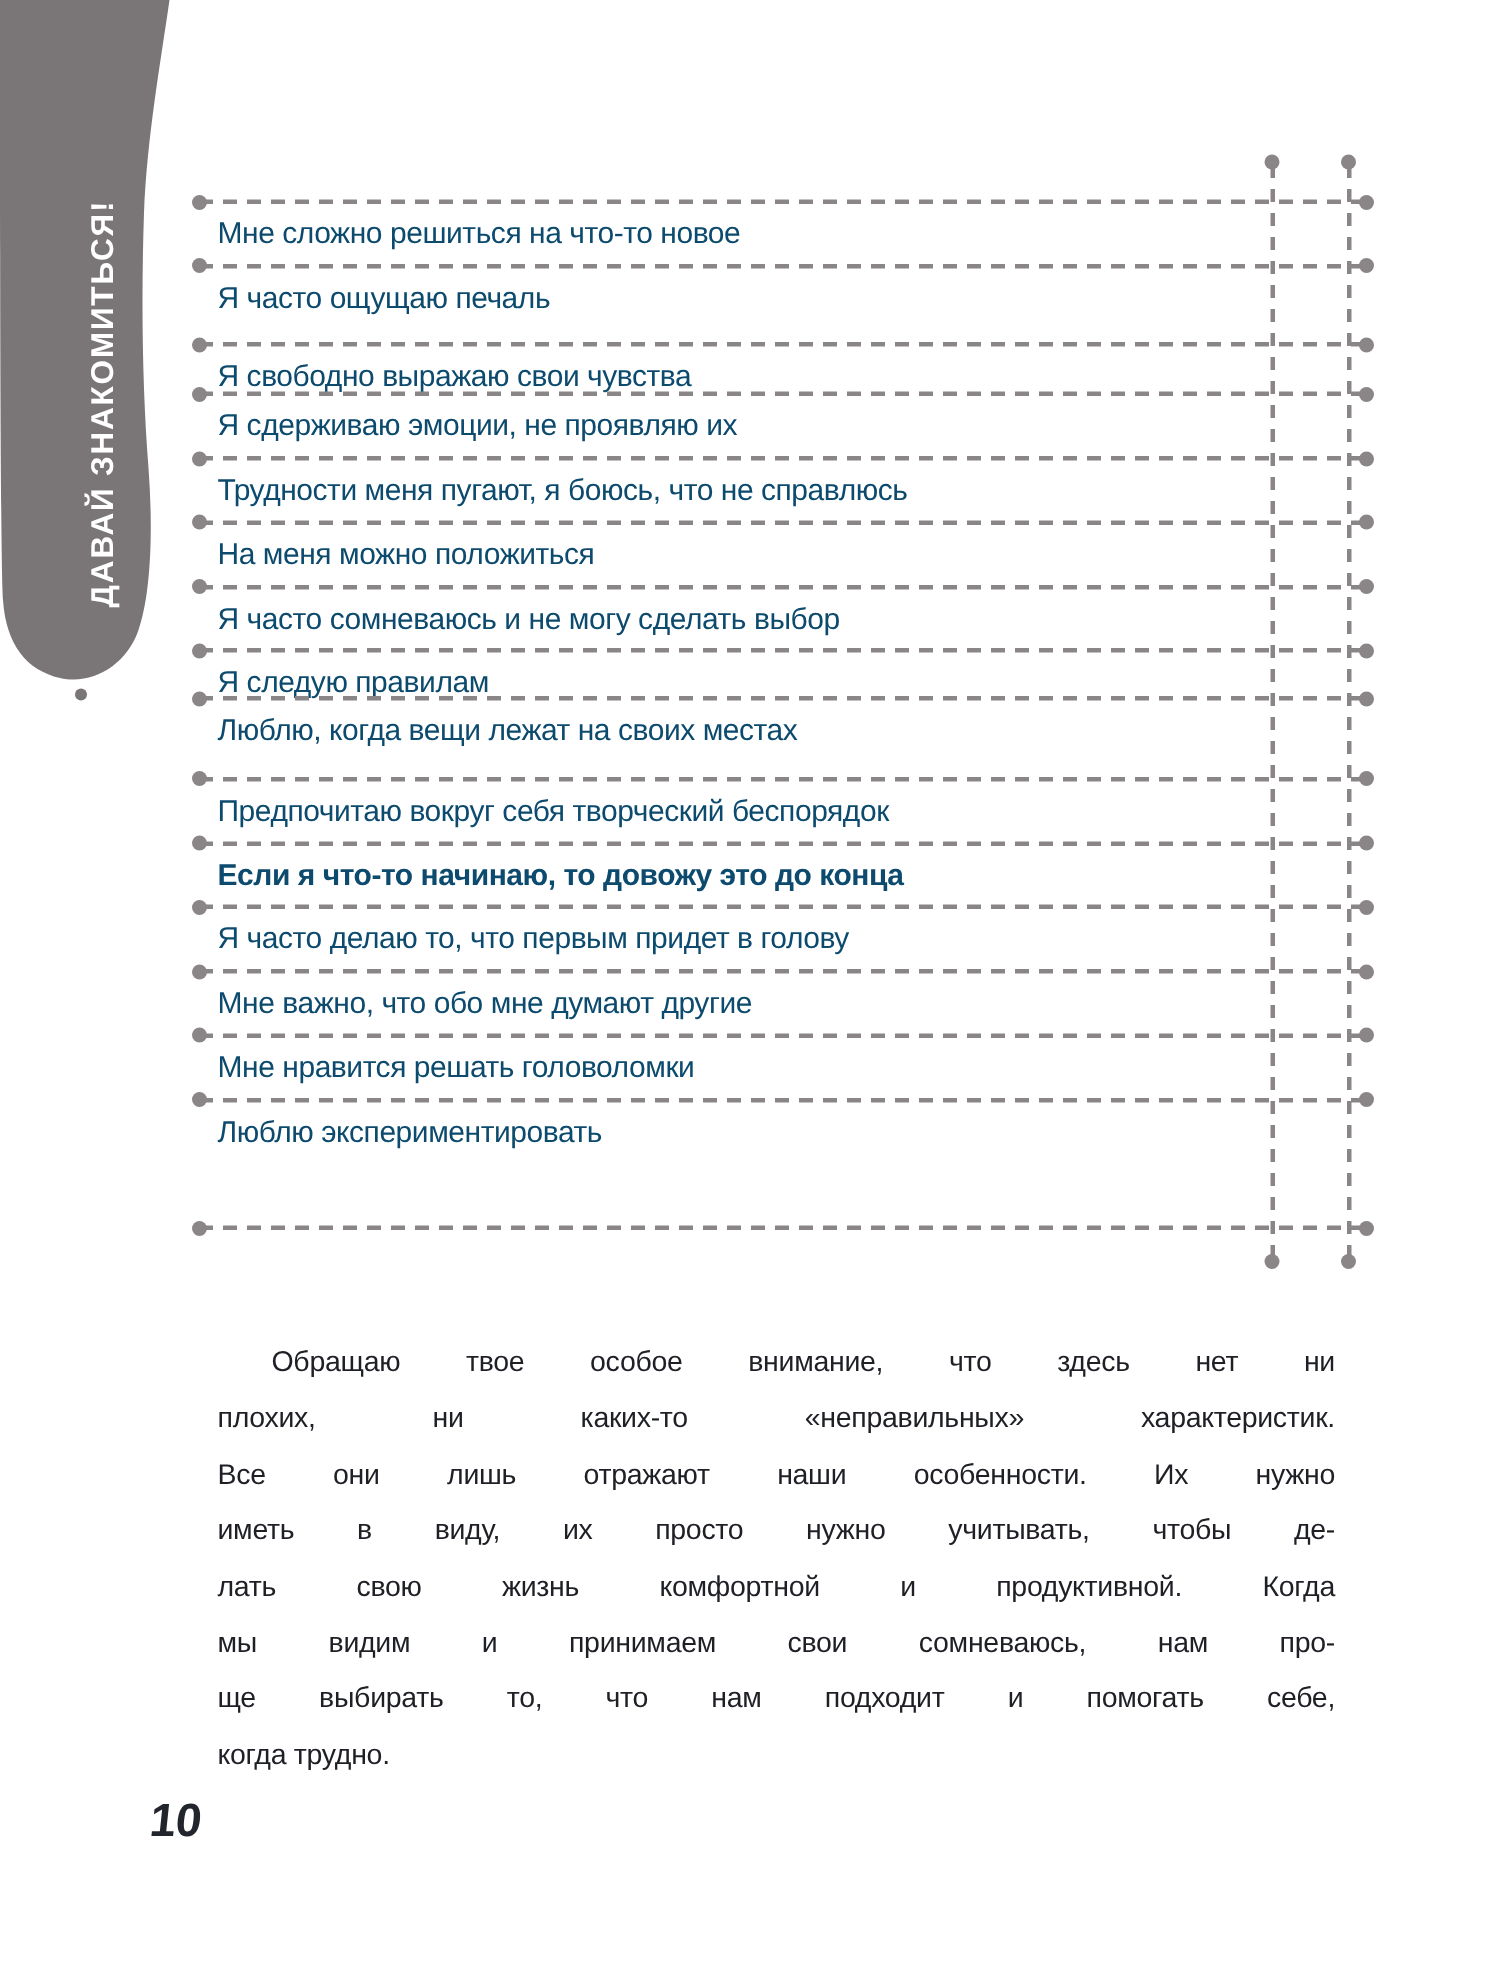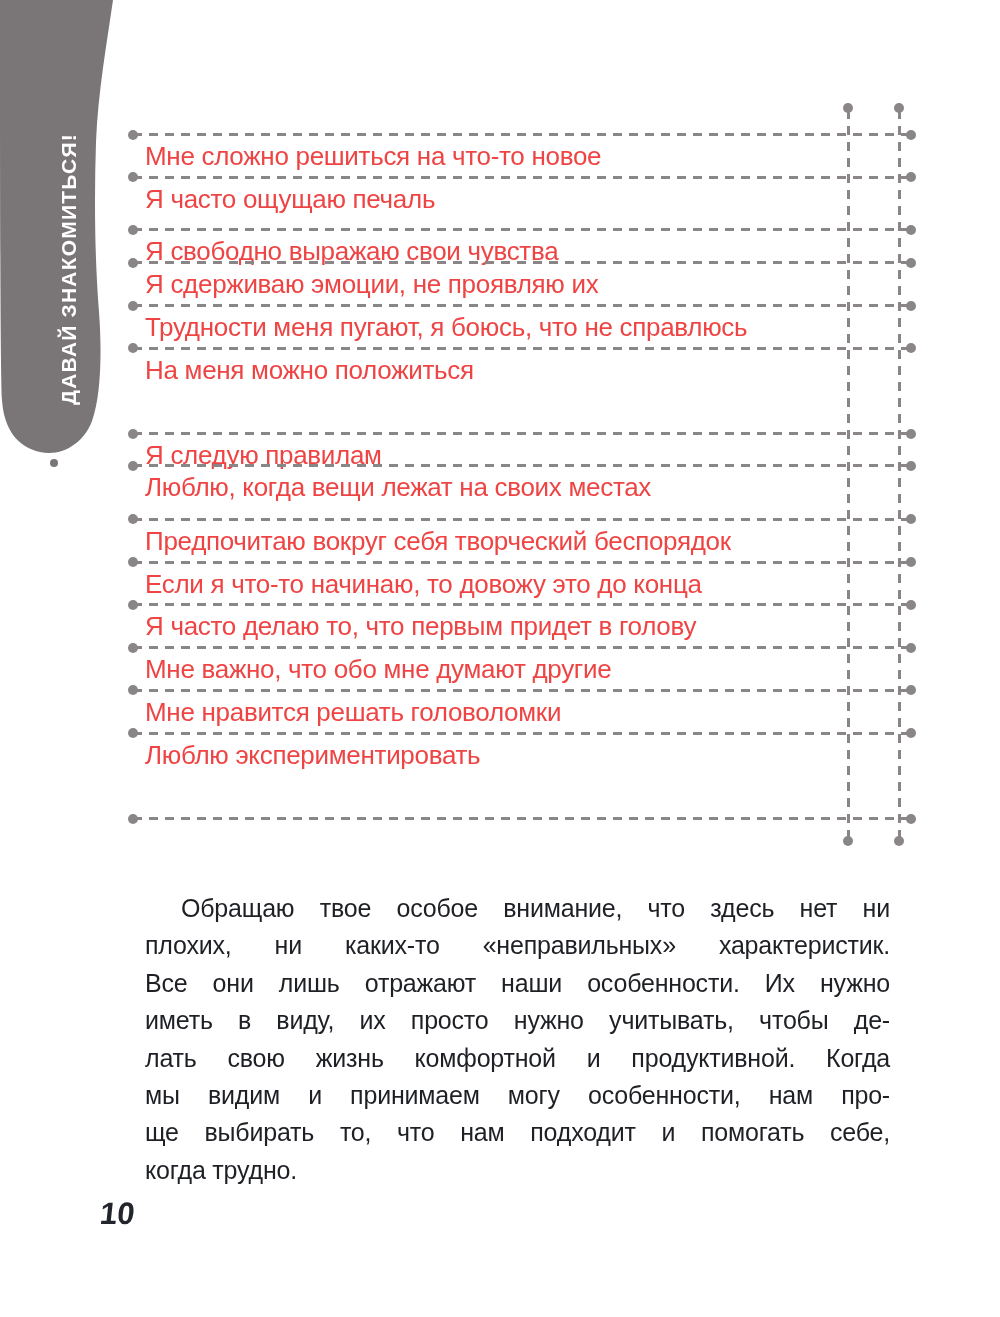--- a/index.html
+++ b/index.html
@@ -45,23 +45,23 @@
   .dot {
     position:absolute;
     width:10px; height:10px;
     border-radius:50%;
     background:#8a8687;
   }
   .dot-left  { left:-5px;  top:-3.5px; }
   .dot-right { left:773px; top:-3.5px; }
   .row-text {
     position:absolute; left:12px; top:8px;
-    font-size:26px; line-height:30px;
+    font-size:20px; line-height:30px;
     letter-spacing:-0.3px;
-    color:#ef4444;
+    color:#0c4a6e;
     white-space:nowrap;
   }
   .vline {
     position:absolute; top:2px;
     width:3px; height:729px;
     background:repeating-linear-gradient(180deg,#8a8687 0 9px, transparent 9px 16px);
     border-radius:2px;
   }
   .vline-1 { left:714px; }
   .vline-2 { left:765px; }
@@ -76,21 +76,21 @@
   }
 
   
   .paragraph {
     position:absolute;
     left:145px; top:890px;
     width:745px;
     color:#1e2025;
   }
   .para-line {
-    font-size:25px;
+    font-size:19px;
     line-height:37.4px;
     letter-spacing:-0.2px;
     text-align:justify;
     text-align-last:justify;
     white-space:nowrap;
   }
   .para-line.indent { text-indent:36px; }
   .para-line.last   { text-align-last:left; }
 
   
@@ -179,20 +179,27 @@
     </div>
 
     <div class="row" style="top: 238.75px;">
       <div class="hline"></div>
       <span class="dot dot-left"></span>
       <span class="dot dot-right"></span>
       <div class="row-text">На меня можно положиться</div>
       <div class="answer-cell"></div>
     </div>
 
+    <div class="row" style="top: 281.5px;">
+      <div class="hline"></div>
+      <span class="dot dot-left"></span>
+      <span class="dot dot-right"></span>
+      <div class="row-text">Я часто сомневаюсь и не могу сделать выбор</div>
+      <div class="answer-cell"></div>
+    </div>
 
     <div class="row" style="top: 324.25px;">
       <div class="hline"></div>
       <span class="dot dot-left"></span>
       <span class="dot dot-right"></span>
       <div class="row-text">Я следую правилам</div>
       <div class="answer-cell"></div>
     </div>
 
     <div class="row" style="top: 356px;">
@@ -204,21 +211,21 @@
     </div>
 
     <div class="row" style="top: 409.75px;">
       <div class="hline"></div>
       <span class="dot dot-left"></span>
       <span class="dot dot-right"></span>
       <div class="row-text">Предпочитаю вокруг себя творческий беспорядок</div>
       <div class="answer-cell"></div>
     </div>
 
-    <div class="row" style="top: 452.5px;">
+    <div class="row" style="top: 452.5px; font-weight: bold;">
       <div class="hline"></div>
       <span class="dot dot-left"></span>
       <span class="dot dot-right"></span>
       <div class="row-text">Если я что-то начинаю, то довожу это до конца</div>
       <div class="answer-cell"></div>
     </div>
 
     <div class="row" style="top: 495.25px;">
       <div class="hline"></div>
       <span class="dot dot-left"></span>
@@ -257,21 +264,21 @@
     <div class="para-line indent">Обращаю твое особое внимание, что здесь нет ни</div>
 
     <div class="para-line">плохих, ни каких-то «неправильных» характеристик.</div>
 
     <div class="para-line">Все они лишь отражают наши особенности. Их нужно</div>
 
     <div class="para-line">иметь в виду, их просто нужно учитывать, чтобы де-</div>
 
     <div class="para-line">лать свою жизнь комфортной и продуктивной. Когда</div>
 
-    <div class="para-line">мы видим и принимаем могу особенности, нам про-</div>
+    <div class="para-line">мы видим и принимаем свои сомневаюсь, нам про-</div>
 
     <div class="para-line">ще выбирать то, что нам подходит и помогать себе,</div>
 
     <div class="para-line last">когда трудно.</div>
   </div>
 
   <div class="page-number">10</div>
 </div>
 
 </body></html>

